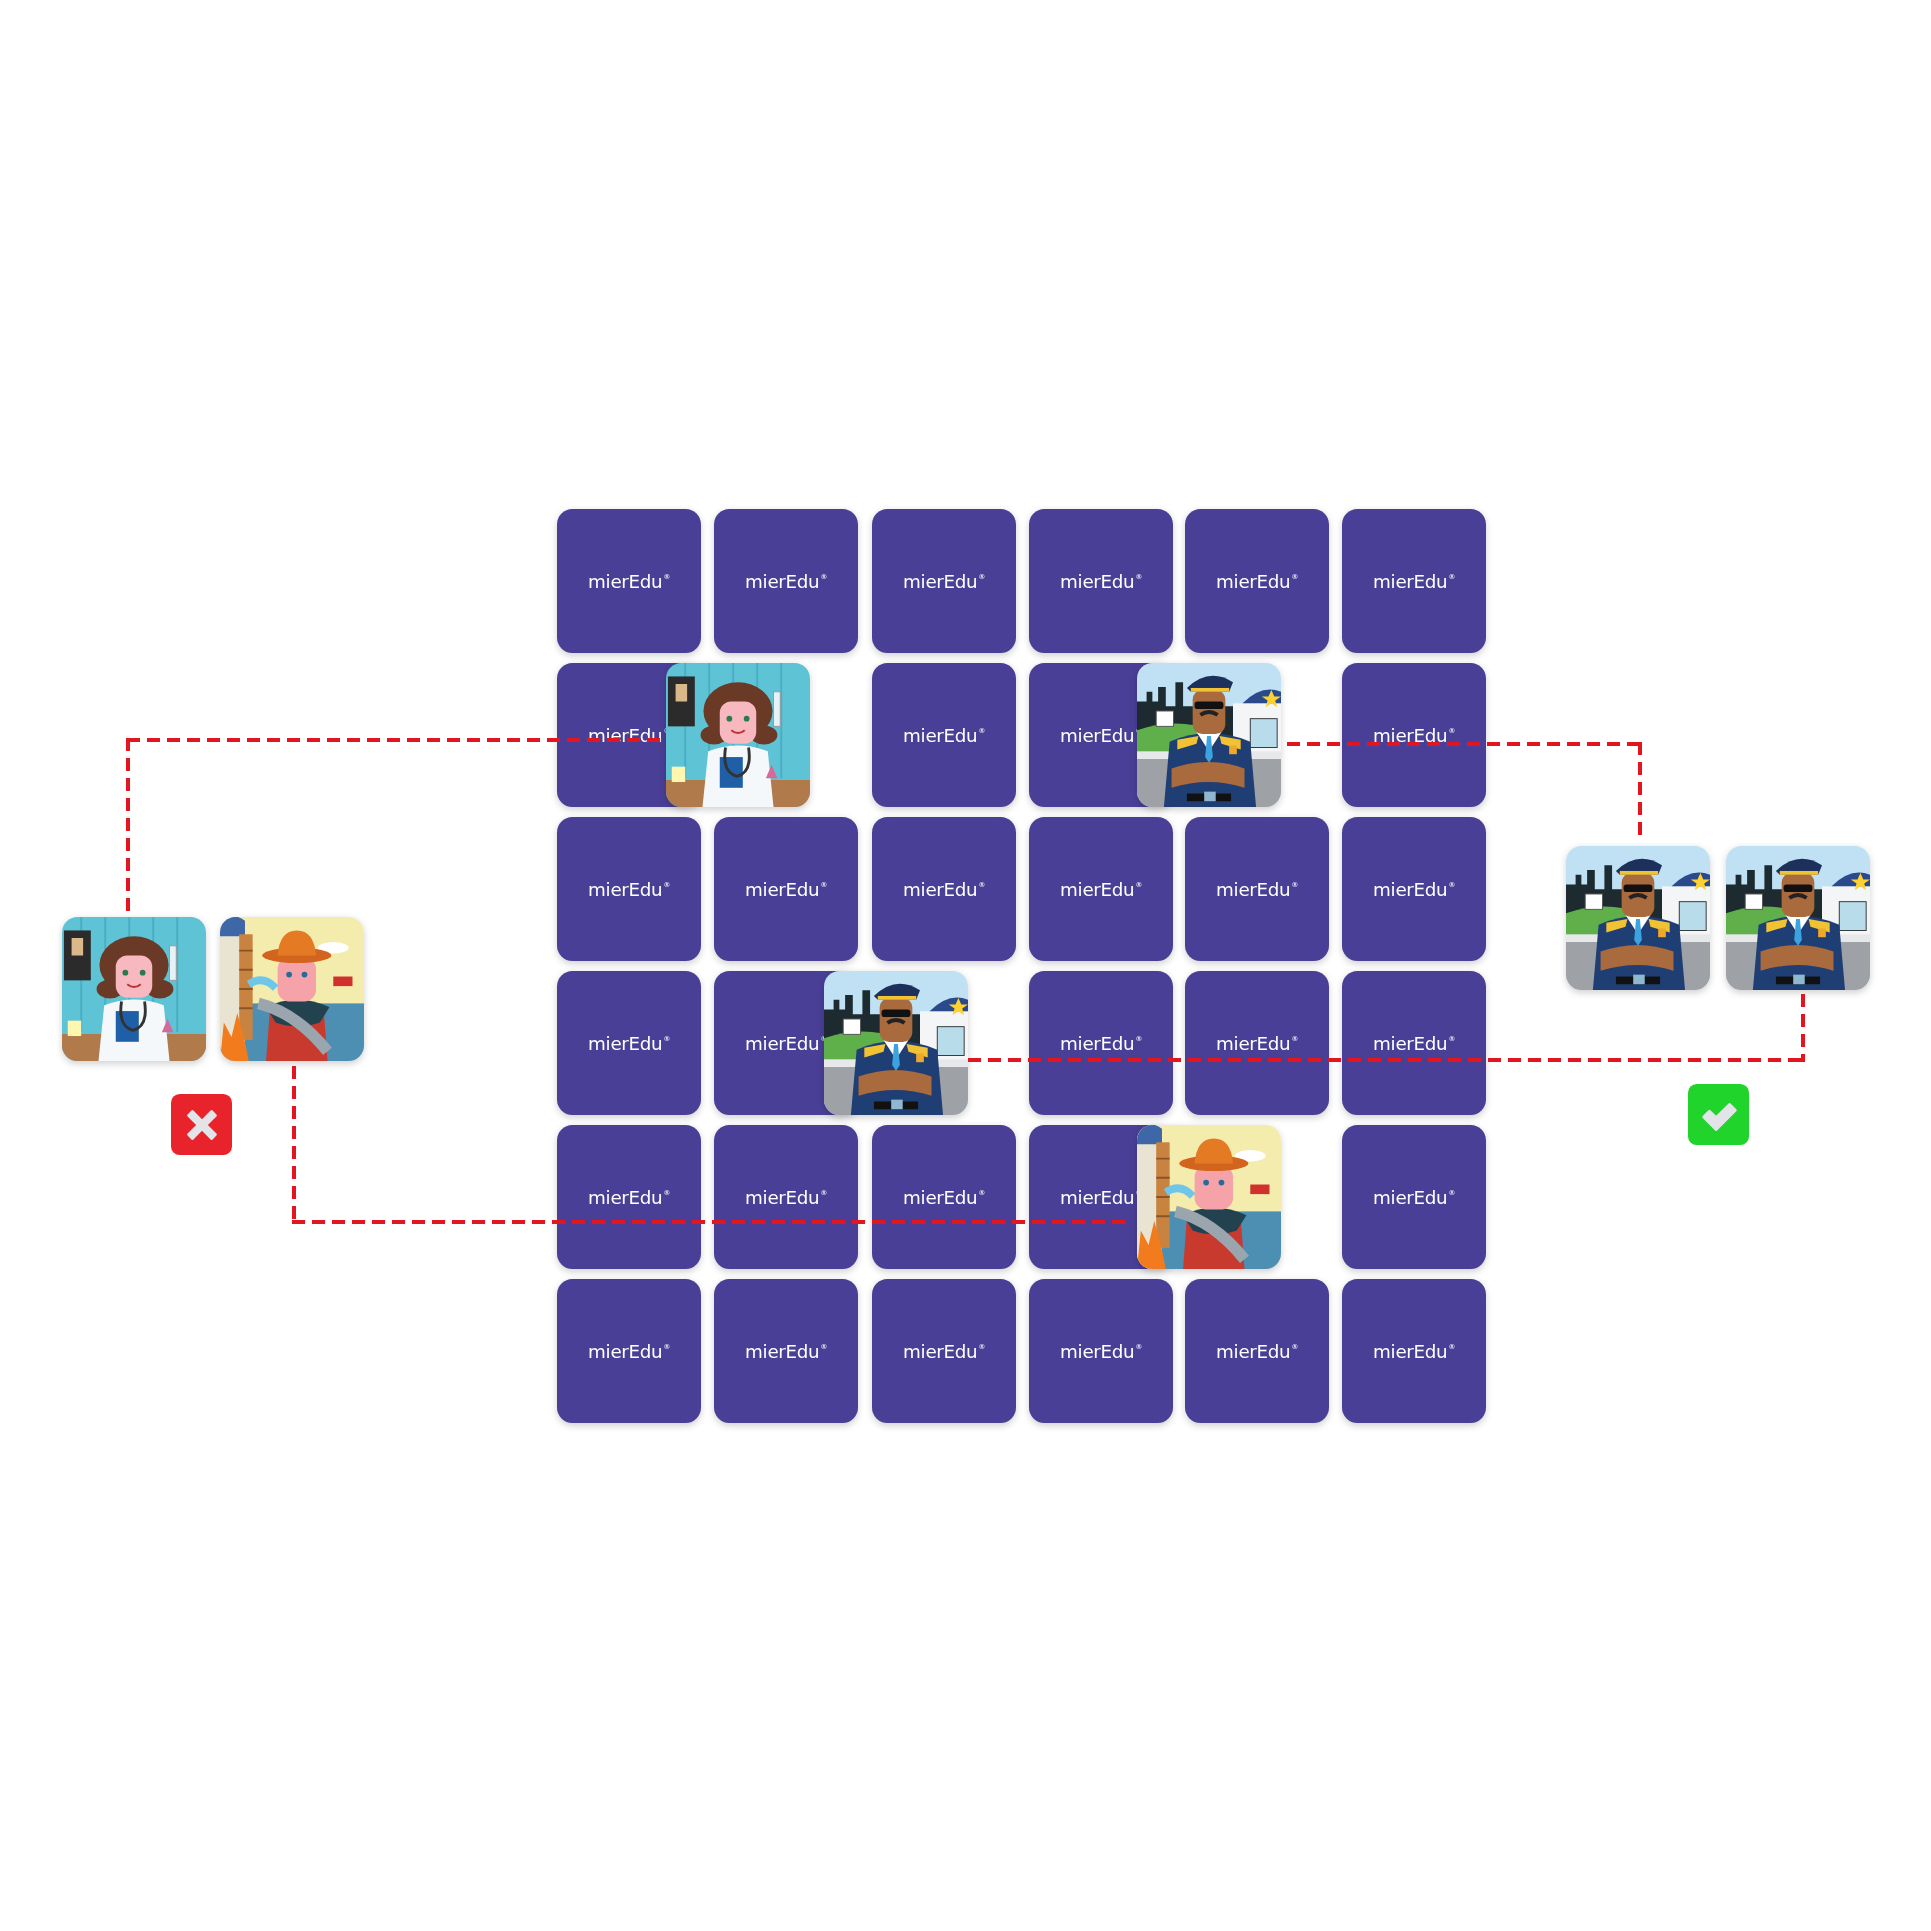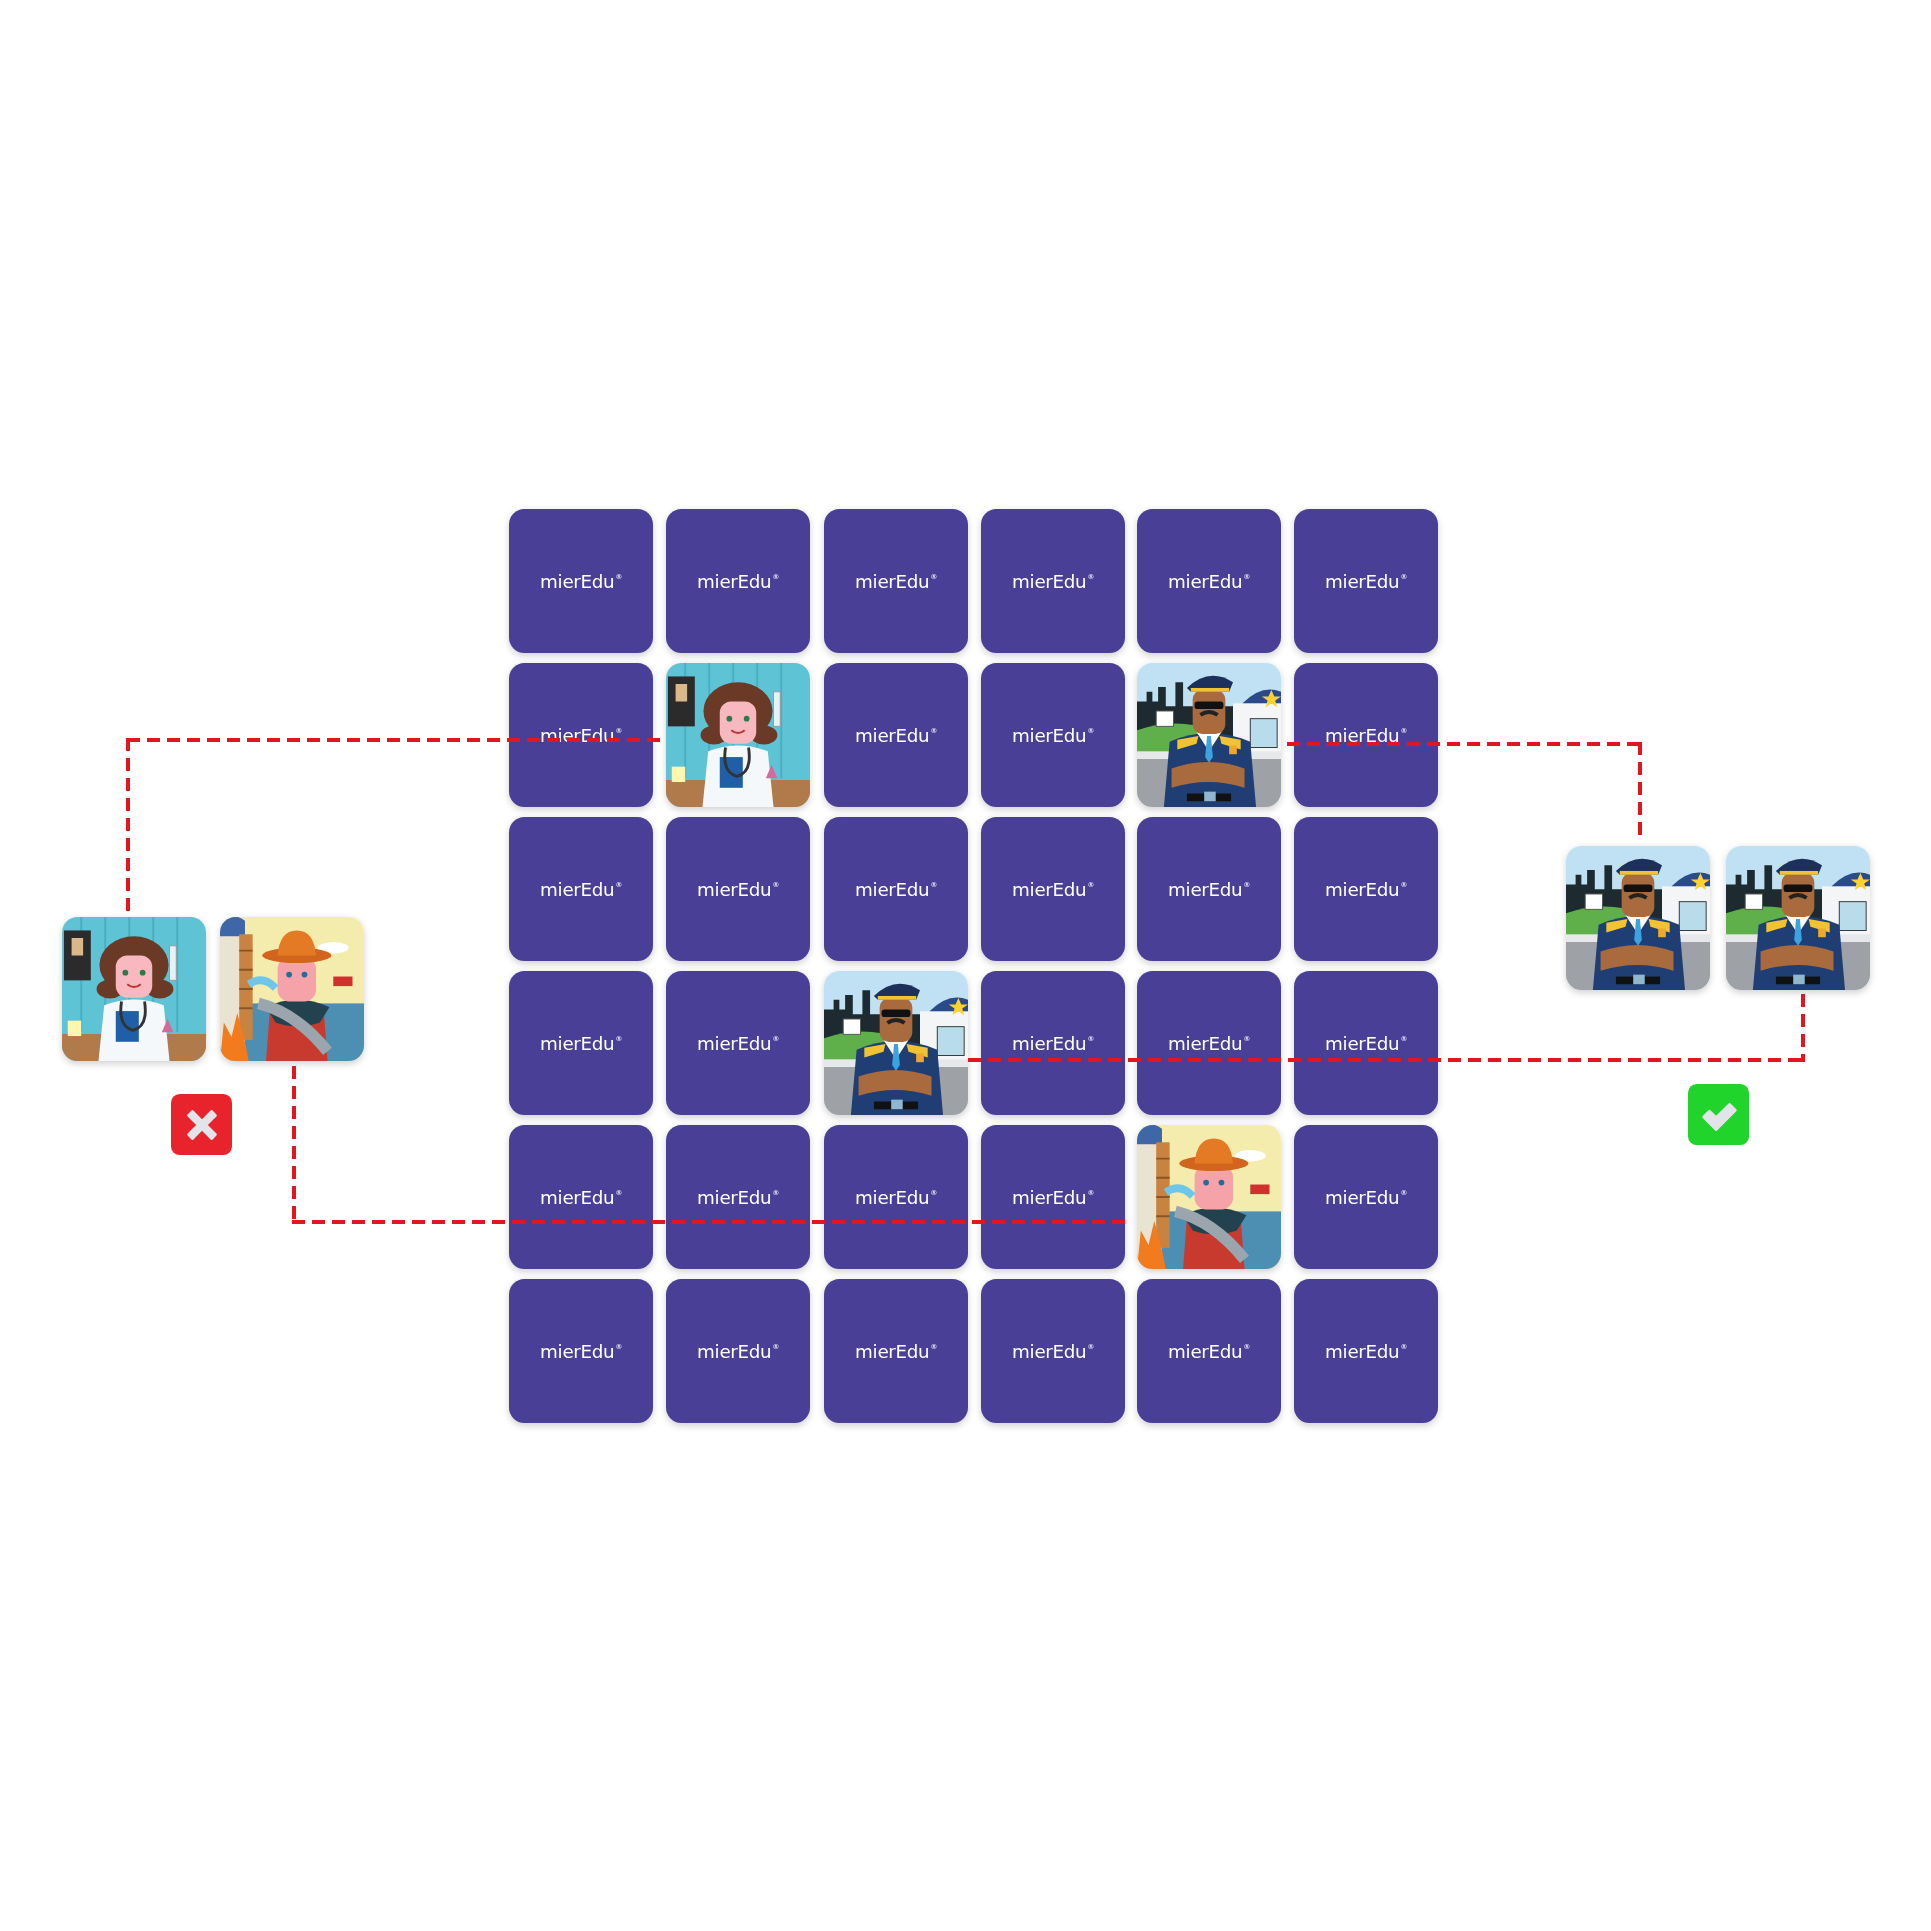--- a/index.html
+++ b/index.html
@@ -1,18 +1,18 @@
 <!DOCTYPE html>
 <html><head>
 <meta charset="utf-8">
 <style>
   html, body { margin:0; padding:0; }
   body { width:1931px; height:1931px; background:#ffffff; position:relative; overflow:hidden; font-family:"Liberation Sans", sans-serif; }
   .card { position:absolute; width:144px; height:144px; border-radius:15.4px; box-shadow:0 2.9px 7.7px rgba(0,0,0,0.18); overflow:hidden; }
-  .card.back { background:#4a3f97; display:flex; align-items:center; justify-content:center; }
+  .card.back { background:#4a3f97; display:flex; align-items:center; justify-content:center;margin-left:48px; }
   .logo { color:#ffffff; font-family:"DejaVu Sans", sans-serif; font-size:18.3px; letter-spacing:-0.3px; position:relative; }
   .logo sup { font-size:6.8px; position:relative; top:-1.9px; margin-left:1px; }
   .card svg { width:100%; height:100%; display:block; }
   .dash { position:absolute; background:transparent; z-index:5; }
   .dash.h { height:3.9px; background-image:repeating-linear-gradient(90deg,#e3151f 0 12.6px, transparent 12.6px 20px); }
   .dash.v { width:3.9px; background-image:repeating-linear-gradient(180deg,#e3151f 0 12.6px, transparent 12.6px 20px); }
   .status { position:absolute; width:61px; height:61px; border-radius:8.7px; display:flex; align-items:center; justify-content:center; }
   .status.wrong { background:#e8232b; }
   .status.right { background:#21d42c; }
   .status svg { width:46px; height:46px; }

